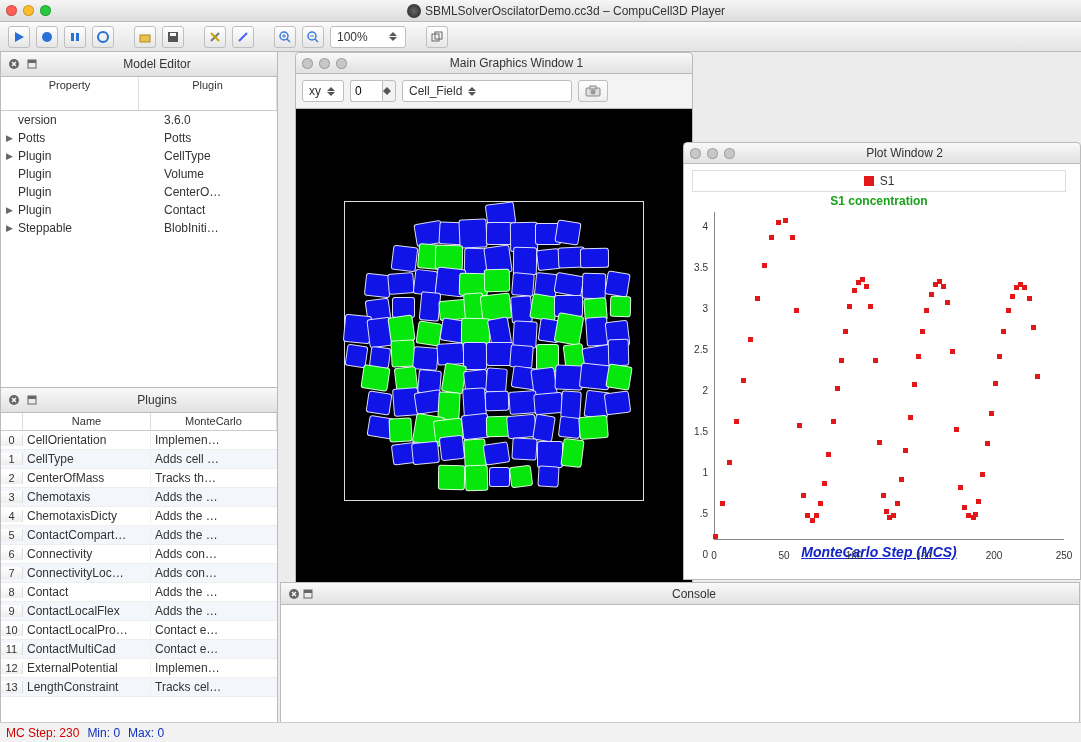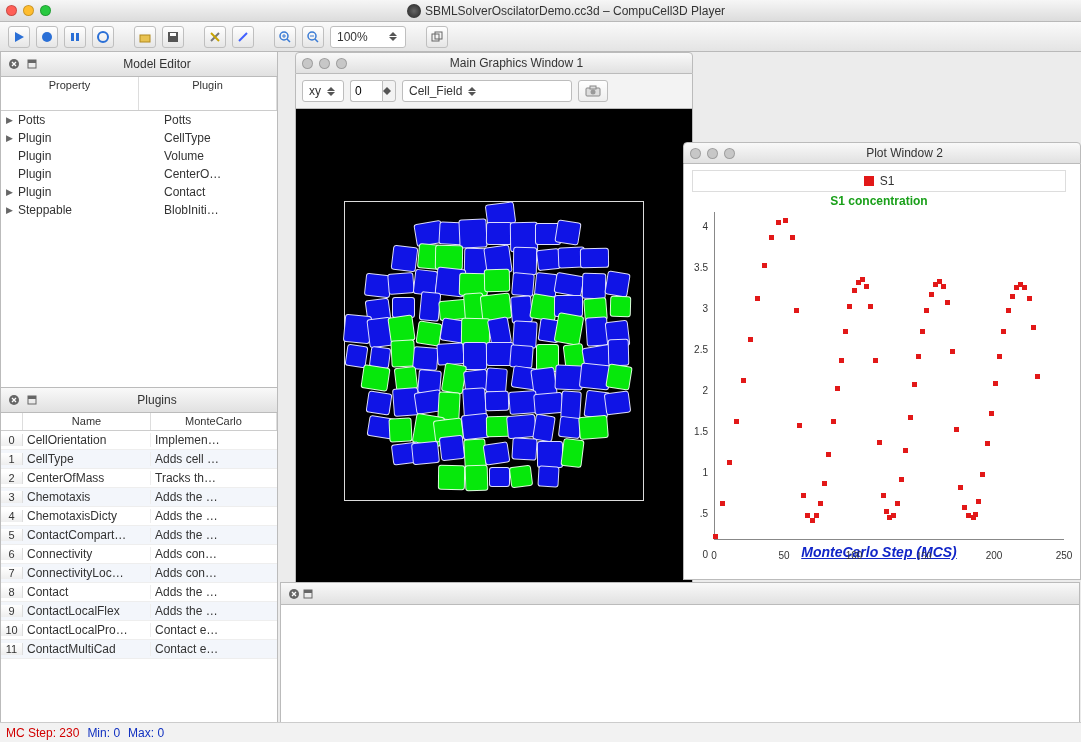--- a/index.html
+++ b/index.html
@@ -221,20 +221,25 @@
             </svg>
           </span>
         <span class="ptitle">Model Editor</span>
       </div>
       <div class="me-head">
         <div>Property</div>
           <div>Plugin</div>
       </div>
       <div class="me-body" id="me-body">
           <div class="me-row">
+            <span class="disc"></span>
+            <span class="prop">version</span>
+            <span class="val">3.6.0</span>
+          </div>
+          <div class="me-row">
             <span class="disc">▶</span>
             <span class="prop">Potts</span>
             <span class="val">Potts</span>
           </div>
           <div class="me-row">
             <span class="disc">▶</span>
             <span class="prop">Plugin</span>
             <span class="val">CellType</span>
           </div>
           <div class="me-row">
@@ -334,20 +339,30 @@
           </div>
           <div class="pl-row">
             <span class="idx">10</span>
             <span class="nm">ContactLocalPro…</span>
             <span class="dc">Contact e…</span>
           </div>
           <div class="pl-row alt">
             <span class="idx">11</span>
             <span class="nm">ContactMultiCad</span>
             <span class="dc">Contact e…</span>
+          </div>
+          <div class="pl-row">
+            <span class="idx">12</span>
+            <span class="nm">ExternalPotential</span>
+            <span class="dc">Implemen…</span>
+          </div>
+          <div class="pl-row alt">
+            <span class="idx">13</span>
+            <span class="nm">LengthConstraint</span>
+            <span class="dc">Tracks cel…</span>
           </div>
         </div>
     </div>
   </div>
 
   <div class="centerarea">
     <div class="mgw">
       <div class="mgw-title">
         <div class="traffic">
             <div class="tl gray"></div>
@@ -622,20 +637,21 @@
             <circle cx="6" cy="6" r="5" fill="#666"></circle>
             <path d="M4 4 L8 8 M8 4 L4 8" stroke="#fff" stroke-width="1.3"></path>
           </svg>
         </span>
       <span class="smallicon">
           <svg width="12" height="12">
             <rect x="2" y="2" width="8" height="8" fill="none" stroke="#666"></rect>
             <rect x="2" y="2" width="8" height="3" fill="#666"></rect>
           </svg>
         </span>
+      <span class="ptitle">Console</span>
     </div>
     <div class="cbody"></div>
     <div class="tabs">
       <div class="tab active">Output</div>
       <div class="tab">Errors</div>
     </div>
   </div>
 
 </div>
 

